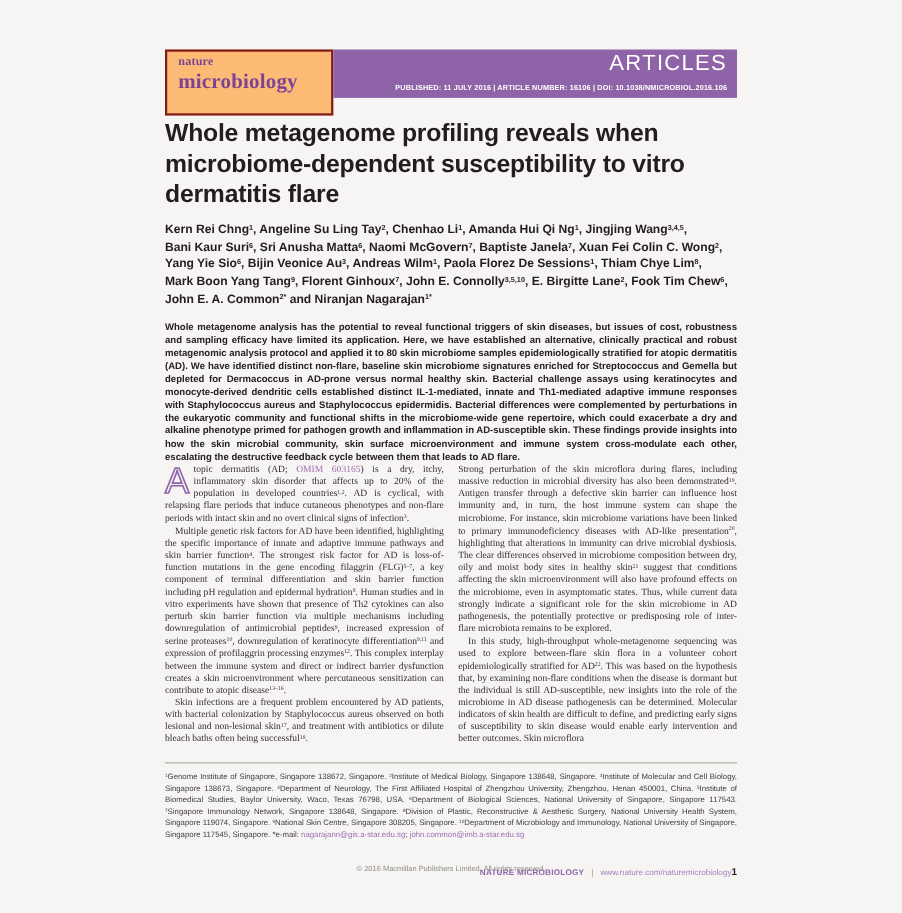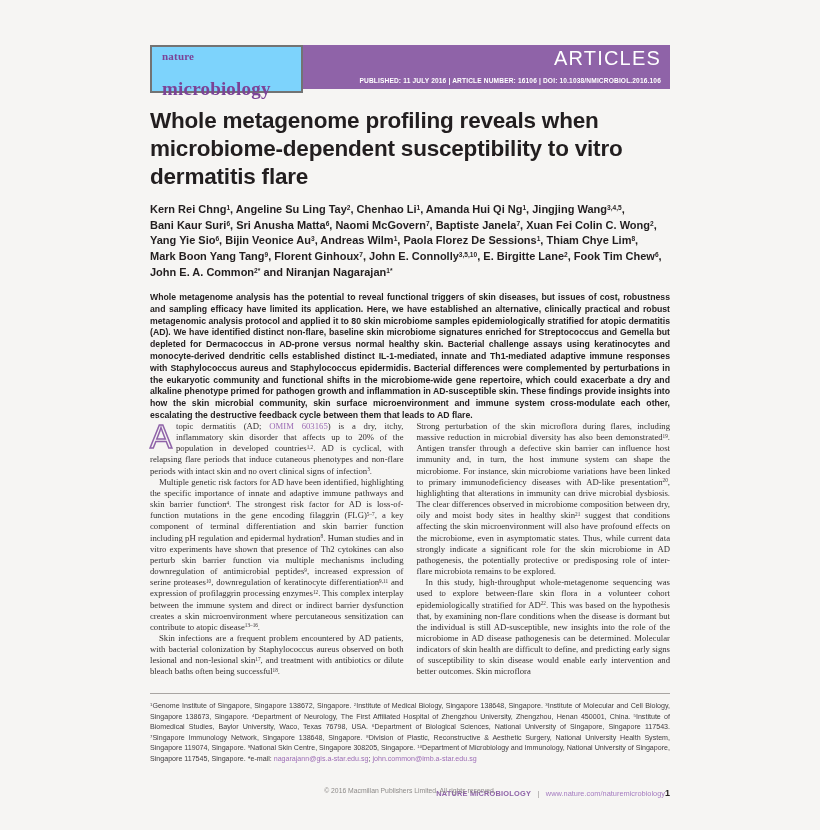--- a/index.html
+++ b/index.html
@@ -7,27 +7,27 @@
     width:820px;height:830px;position:relative;overflow:hidden;
     background:#f6f5f3;
     font-family:"Liberation Sans",sans-serif;
     -webkit-font-smoothing:antialiased;
   }
   .content{position:absolute;left:150px;top:45px;width:520px;height:785px}
 
   
   .masthead{position:absolute;top:0;left:0;right:0;height:44px;display:flex}
   .logo-box{
-    box-sizing:border-box;width:153px;height:48px;
-    border:2px solid #737373;background:#7dd3fc;
+    box-sizing:border-box;width:153px;height:60px;
+    border:2px solid #7f1d1d;background:#fdba74;
     padding:4px 0 0 10px;color:#7b4397;
     font-family:"Liberation Serif",serif;
   }
   .logo-nature{font-size:11px;font-weight:700;line-height:11px;letter-spacing:.2px}
-  .logo-micro{font-size:19px;font-weight:700;line-height:19px;letter-spacing:.2px;margin-top:17px}
+  .logo-micro{font-size:19px;font-weight:700;line-height:19px;letter-spacing:.2px;margin-top:3px}
   .banner{
     flex:1;background:#8f63a8;box-sizing:border-box;
     display:flex;flex-direction:column;align-items:flex-end;justify-content:space-between;
     padding:2px 9px 5px;
   }
   .articles-label{color:#fff;font-size:20px;line-height:22px;letter-spacing:1.2px;font-weight:400}
   .published-line{color:#fff;font-size:6.6px;font-weight:700;letter-spacing:.15px}
 
   
   .paper-title{position:absolute;top:62px;left:0;font-weight:700;font-size:22.5px;line-height:28px;color:#221e1f;letter-spacing:-.2px}

